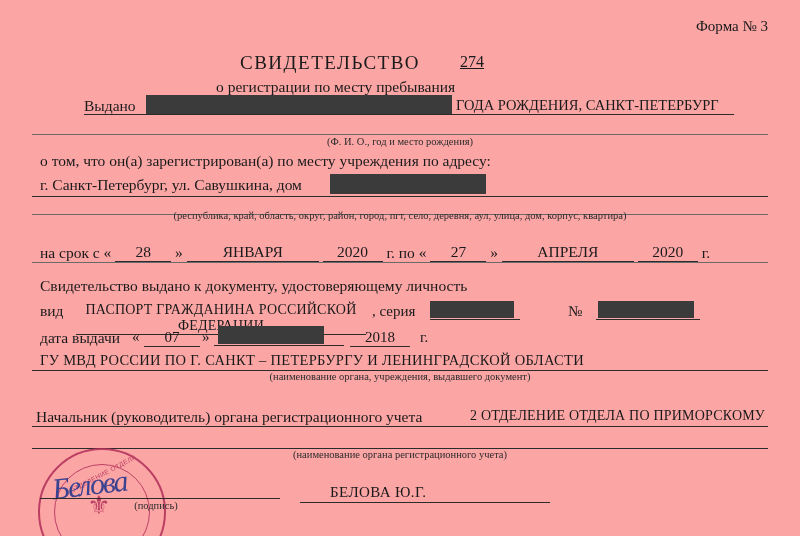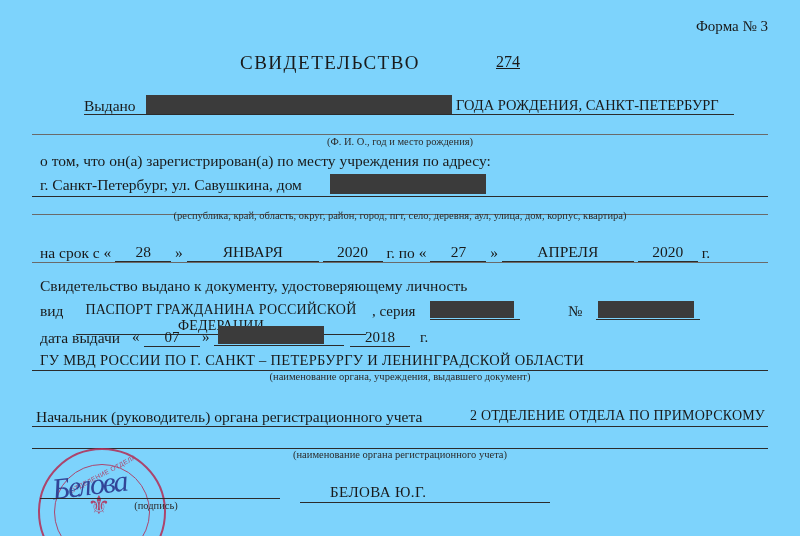--- a/index.html
+++ b/index.html
@@ -12,21 +12,21 @@
     background: #ffffff;
     font-family: "Liberation Serif", serif;
     color: #1a1a1a;
     overflow: hidden;
     position: relative;
   }
   .page {
     position: relative;
     width: 800px;
     height: 536px;
-    background: #7dd3fc;
+    background: #fca5a5;
   }
 
   
   .form-no {
     position: absolute;
     top: 18px;
     right: 32px;
     font-size: 15px;
     font-family: "Liberation Serif", serif;
   }
@@ -36,21 +36,21 @@
     position: absolute;
     top: 52px;
     left: 240px;
     font-size: 19px;
     letter-spacing: 1.5px;
     font-family: "Liberation Serif", serif;
   }
   .title-number {
     position: absolute;
     top: 53px;
-    left: 496px;
+    left: 460px;
     font-size: 16px;
     text-decoration: underline;
   }
   .subtitle {
     position: absolute;
     top: 78px;
     left: 216px;
     font-size: 15.5px;
   }
 
@@ -228,20 +228,21 @@
 </style>
 </head>
 <body>
 
 <div class="page">
 
   <div class="form-no">Форма № 3</div>
 
   <div class="title">СВИДЕТЕЛЬСТВО</div>
   <div class="title-number">274</div>
+  <div class="subtitle">о регистрации по месту пребывания</div>
 
   <div class="issued-label">Выдано</div>
   <div class="redact r1"></div>
   <div class="issued-rest">ГОДА РОЖДЕНИЯ, САНКТ-ПЕТЕРБУРГ</div>
   <div class="rule rule-issued"></div>
   <div class="rule rule-dim rule-blank1"></div>
   <div class="caption cap-fio">(Ф. И. О., год и место рождения)</div>
 
   <div class="line-about">о том, что он(а) зарегистрирован(а) по месту учреждения по адресу:</div>
   <div class="line-addr">г. Санкт-Петербург, ул. Савушкина, дом</div>

